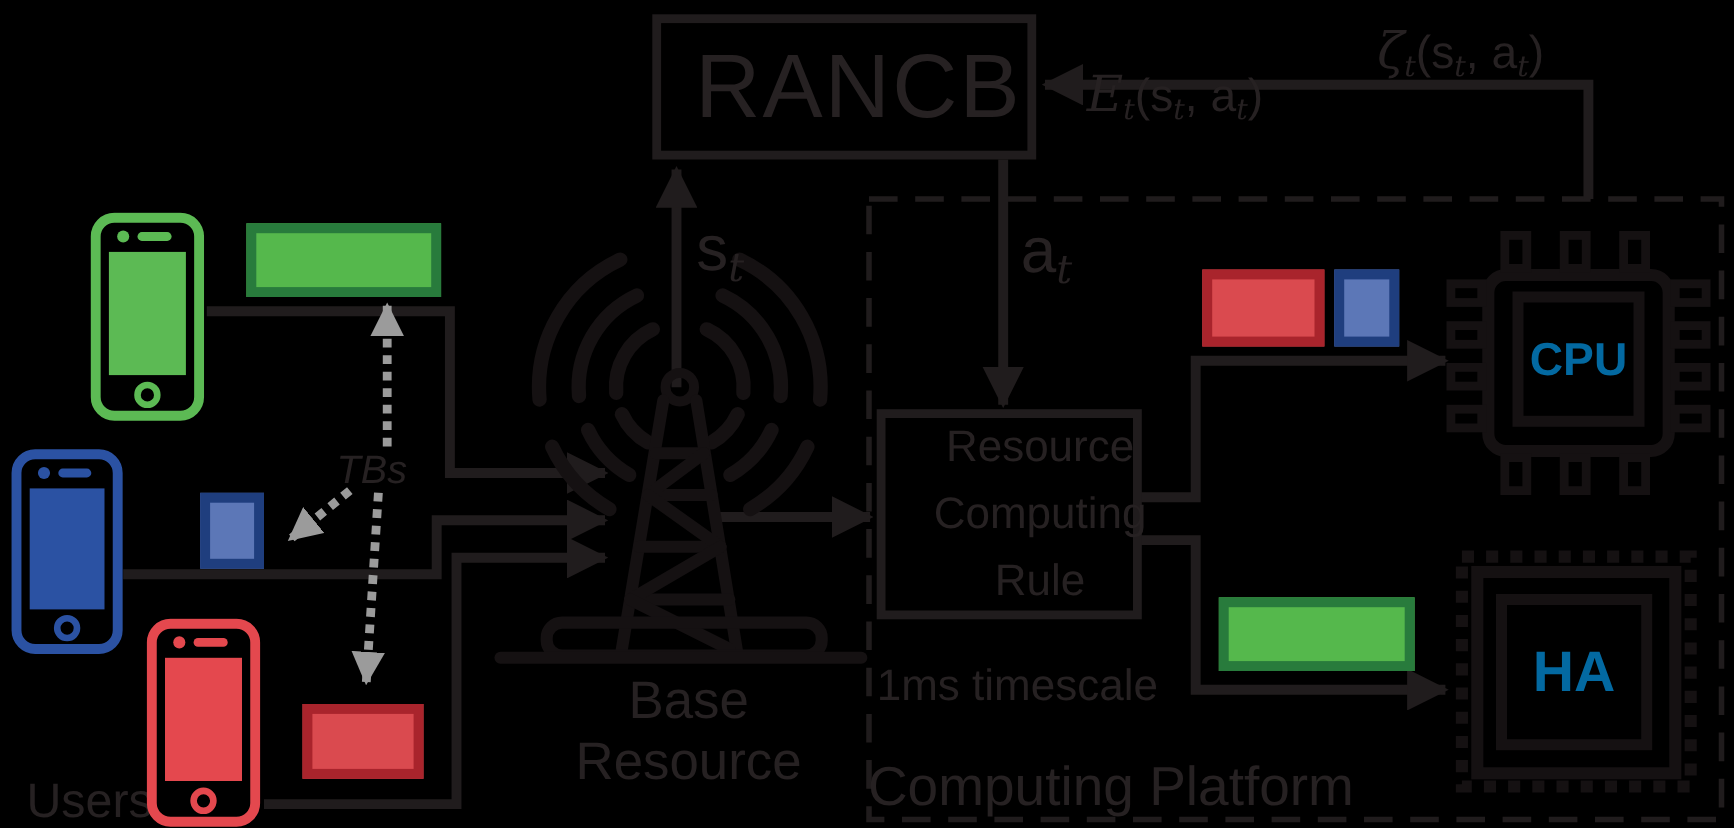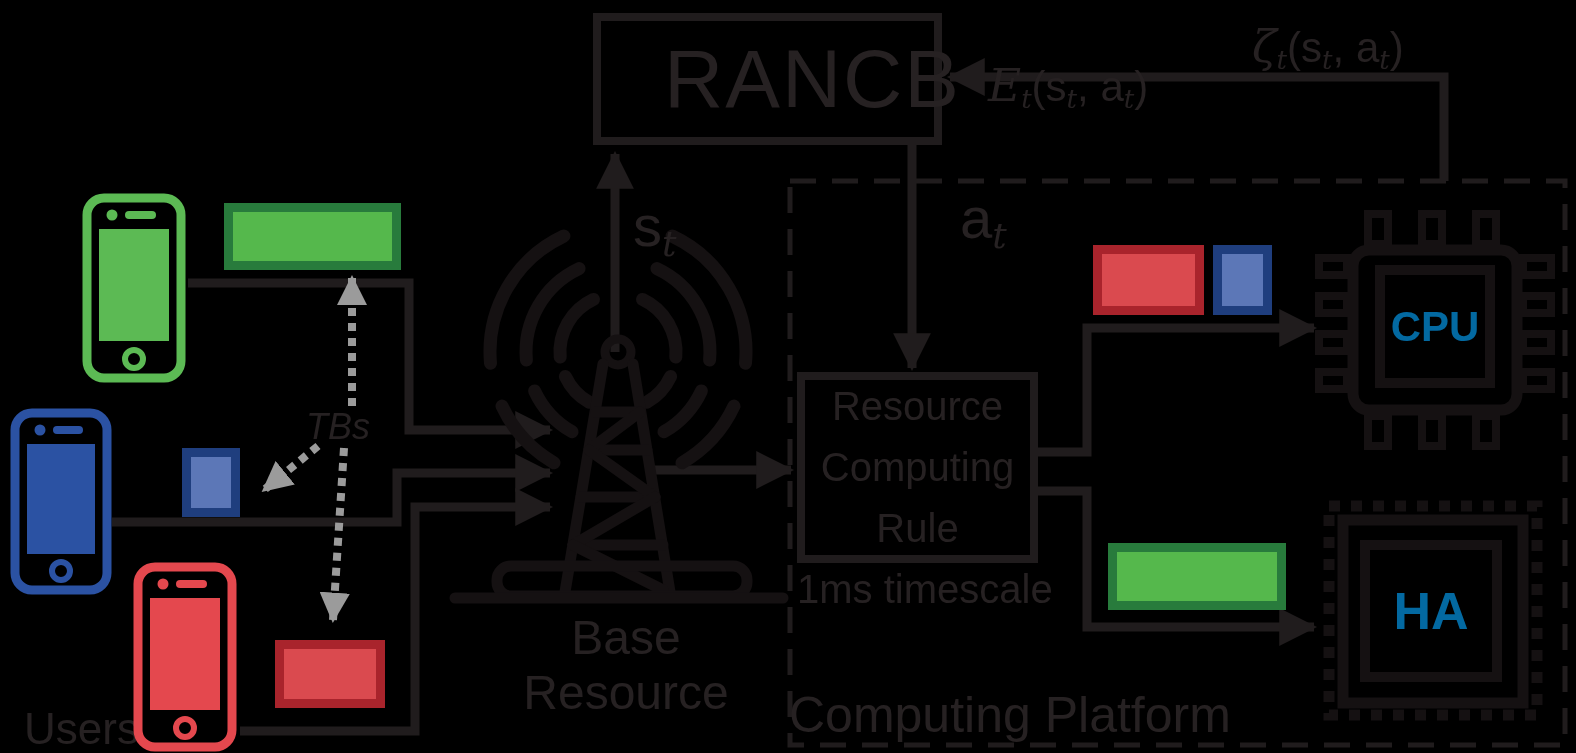--- a/index.html
+++ b/index.html
@@ -22,22 +22,22 @@
   .math{white-space:nowrap;}
   .math .fn{font-family:"DejaVu Serif",serif;font-style:italic;font-size:1.08em;}
   .math .sub{font-family:"DejaVu Serif",serif;font-style:italic;font-size:0.62em;vertical-align:-0.28em;}
   .math .up{font-family:"Liberation Sans",sans-serif;font-style:normal;}
   .math .comma{margin-right:0.28em;}
   .sig{font-size:58px;}
   .fb{font-size:42px;}
   .tbs-label{font-size:36px;font-style:italic;}
   .users-label{font-size:44px;}
   .bs-label{font-size:48px;}
-  .rar-label{font-size:40px;line-height:61px;}
-  .rar-ts{font-size:40px;}
+  .rar-label{font-size:40px;line-height:61px;padding-left:28px;}
+  .rar-ts{font-size:40px;margin-top:34px;}
   .cp-label{font-size:50px;}
   .chip-label{font-weight:bold;color:#0369a1;}
   .cpu-label{font-size:42px;}
   .ha-label{font-size:52px;}
 </style>
 </head>
 <body>
 
 <div id="stage">
 
@@ -135,26 +135,26 @@
     </g>
 
     <g stroke="#151112" fill="none">
       <rect x="1329" y="506" width="208" height="209" stroke-width="11" stroke-dasharray="11 11"></rect>
       <rect x="1343" y="520" width="180" height="183" stroke-width="11"></rect>
       <rect x="1365" y="545" width="132" height="132" stroke-width="10"></rect>
     </g>
   </svg>
 
   <div class="inkbox" style="left:593px;top:13px;width:349px;height:132px;"></div>
-  <div class="abs center rancb-label ink" style="left:605px;top:13px;width:415px;height:132px;">RANCB</div>
+  <div class="abs center rancb-label ink" style="left:573px;top:13px;width:415px;height:132px;">RANCB</div>
 
   <div class="abs math sig ink" style="left:633px;top:192px;">
     <span class="up">s</span><span class="sub">t</span>
   </div>
-  <div class="abs math sig ink" style="left:928px;top:184px;margin-left:32px;">
+  <div class="abs math sig ink" style="left:928px;top:194px;">
     <span class="up">a</span><span class="sub">t</span>
   </div>
   <div class="abs math fb ink" style="left:988px;top:20px;margin-top:39px;">
     <span class="fn">E</span><span class="sub">t</span><span class="up">(</span><span class="up">s</span><span class="sub">t</span><span class="up comma">,</span><span class="up">a</span><span class="sub">t</span><span class="up">)</span>
   </div>
   <div class="abs math fb ink" style="left:1252px;top:20px;">
     <span class="fn">ζ</span><span class="sub">t</span><span class="up">(</span><span class="up">s</span><span class="sub">t</span><span class="up comma">,</span><span class="up">a</span><span class="sub">t</span><span class="up">)</span>
   </div>
 
   <div class="inkbox" style="left:797px;top:372px;width:241px;height:191px;"></div>

